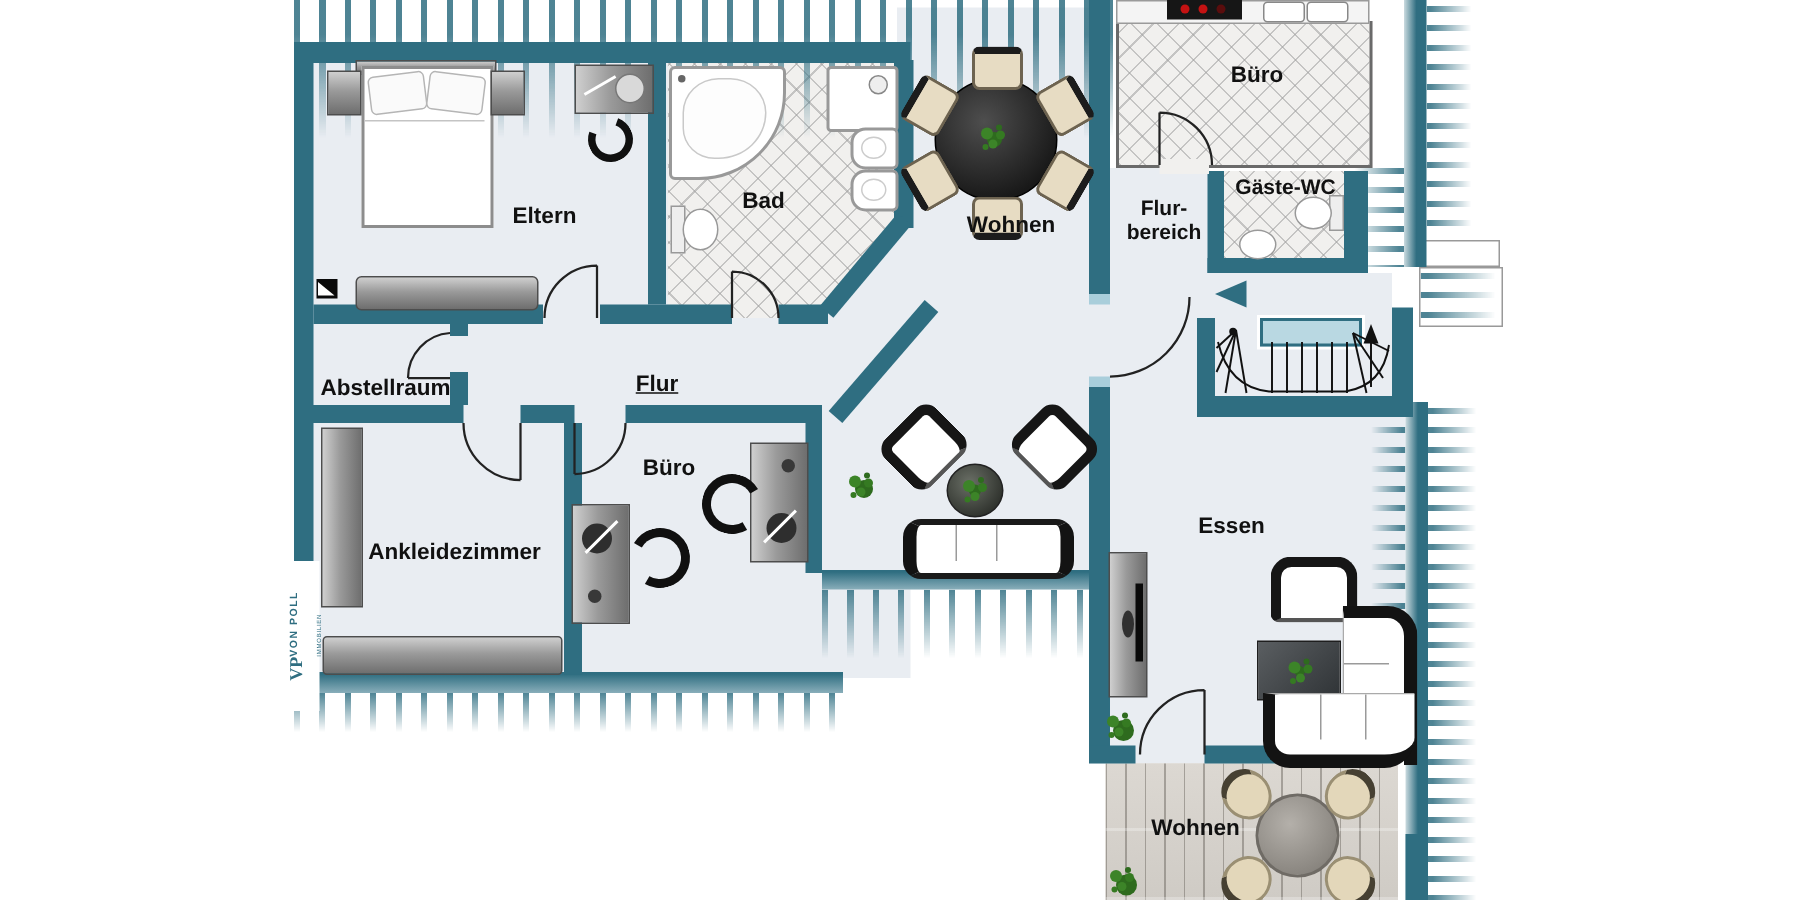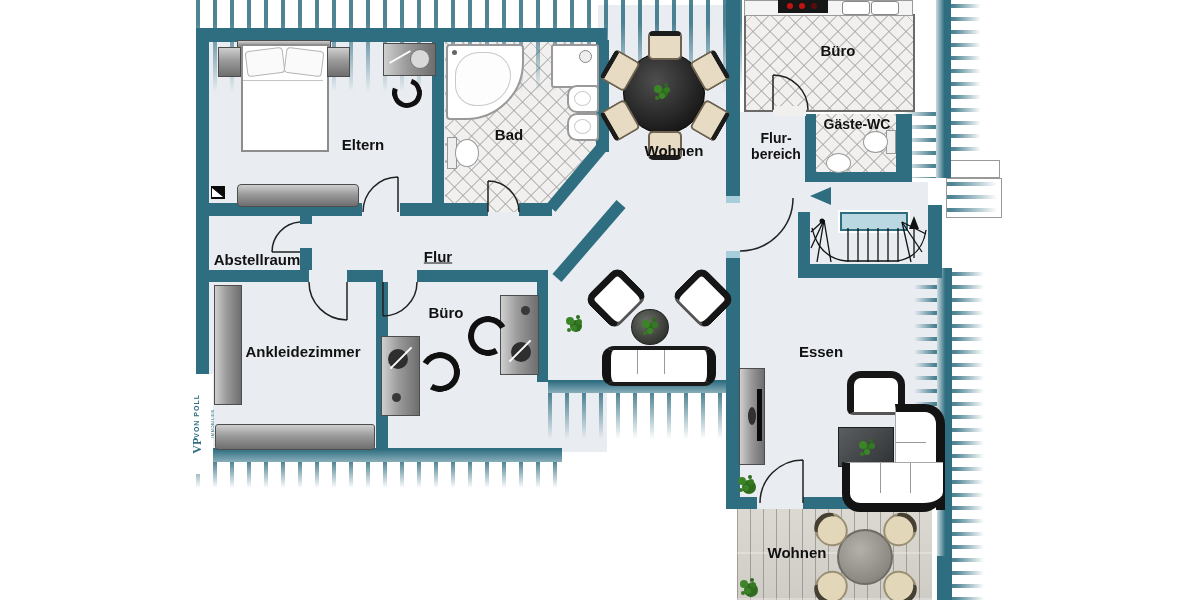--- a/index.html
+++ b/index.html
@@ -267,21 +267,21 @@
   <div class="lbl" style="left:363px;top:144px;">Eltern</div>
   <div class="lbl" style="left:509px;top:134px;">Bad</div>
   <div class="lbl" style="left:674px;top:150px;">Wohnen</div>
   <div class="lbl" style="left:838px;top:50px;">Büro</div>
   <div class="lbl lbl2" style="left:776px;top:138px;">Flur-</div>
   <div class="lbl lbl2" style="left:776px;top:154px;">bereich</div>
   <div class="lbl lbl2" style="left:857px;top:124px;">Gäste-WC</div>
   <div class="lbl" style="left:257px;top:259px;">Abstellraum</div>
   <div class="lbl" style="left:438px;top:256px;text-decoration:underline;">Flur</div>
   <div class="lbl" style="left:446px;top:312px;">Büro</div>
-  <div class="lbl" style="left:303px;top:351px;">Ankleidezimmer</div>
+  <div class="lbl" style="left:303px;top:368px;">Ankleidezimmer</div>
   <div class="lbl" style="left:821px;top:351px;">Essen</div>
   <div class="lbl" style="left:797px;top:552px;">Wohnen</div>
 
   <div class="wm" style="left:196px;top:374px;width:17px;height:100px;">
     <div class="wm-inner">
       <span class="wm-brand">VP</span><span class="wm-name">VON POLL</span><br>
       <span class="wm-sub">IMMOBILIEN</span>
     </div>
   </div>
 

